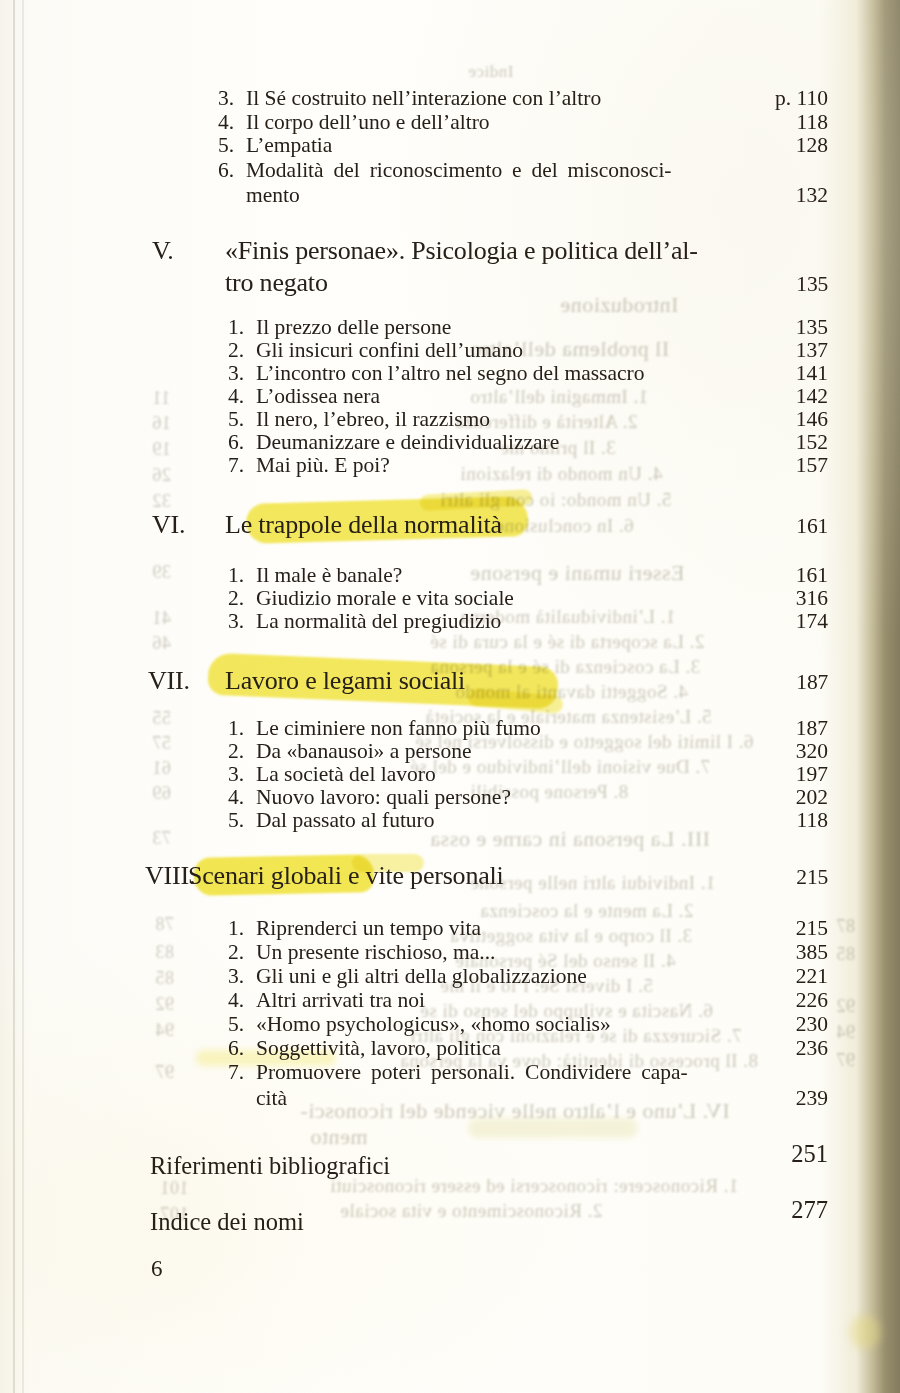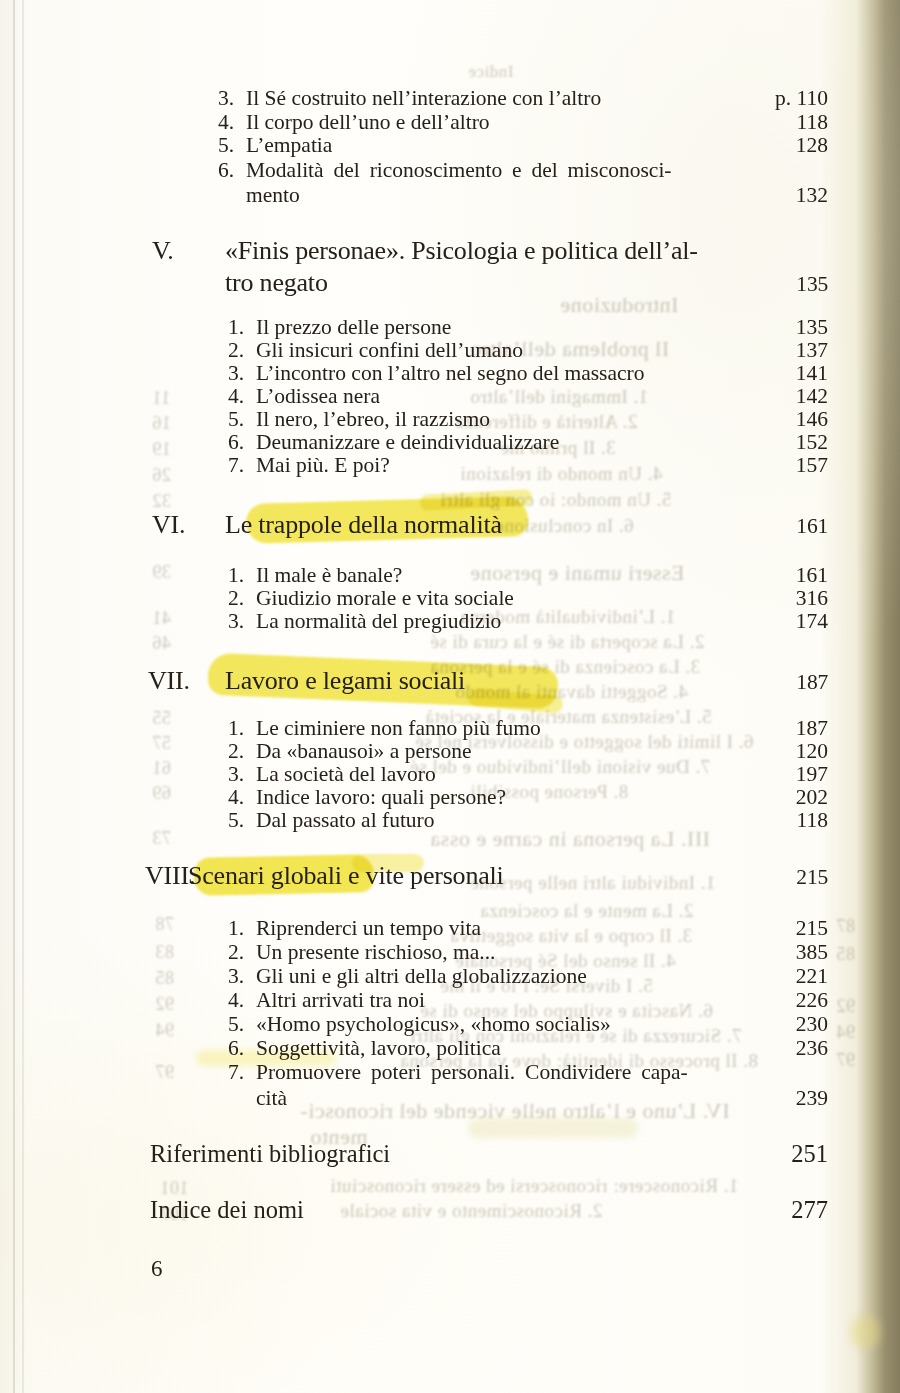--- a/index.html
+++ b/index.html
@@ -27,21 +27,21 @@
   .tb .ilabel{left:246px;}
   .head{font-size:26px;letter-spacing:-0.2px;}
   .head .pg{font-size:21.5px;top:4px;}
   .roman{position:absolute;left:152px;}
   .htext{position:absolute;left:225px;white-space:nowrap;}
   .s7 .roman{left:148px;}
   .s8 .roman{left:145px;}
   .s8 .htext{left:188px;}
   .just{word-spacing:4.5px;}
   .tail{font-size:24.5px;}
-  .tail .ilabel{left:150px;}
+  .tail .ilabel{left:150px;margin-top:12px;}
   .folio{font-size:23px;}
   .folio span{position:absolute;left:151px;}
 </style>
 </head>
 <body>
 
 <div class="mline" style="left:13px;"></div>
 <div class="mline" style="left:22px;opacity:.6;"></div>
 <div class="cornerspot"></div>
 
@@ -211,30 +211,30 @@
     <span class="pg">187</span>
   </div>
   <div class="row" style="top:716px">
     <span class="inum">1.</span>
     <span class="ilabel">Le ciminiere non fanno più fumo</span>
     <span class="pg">187</span>
   </div>
   <div class="row" style="top:739px">
     <span class="inum">2.</span>
     <span class="ilabel">Da «banausoi» a persone</span>
-    <span class="pg">120</span>
+    <span class="pg">320</span>
   </div>
   <div class="row" style="top:762px">
     <span class="inum">3.</span>
     <span class="ilabel">La società del lavoro</span>
     <span class="pg">197</span>
   </div>
   <div class="row" style="top:785px">
     <span class="inum">4.</span>
-    <span class="ilabel">Indice lavoro: quali persone?</span>
+    <span class="ilabel">Nuovo lavoro: quali persone?</span>
     <span class="pg">202</span>
   </div>
   <div class="row" style="top:808px">
     <span class="inum">5.</span>
     <span class="ilabel">Dal passato al futuro</span>
     <span class="pg">118</span>
   </div>
 
   <div class="row head s8" style="top:861px">
     <span class="roman">VIII.</span>

